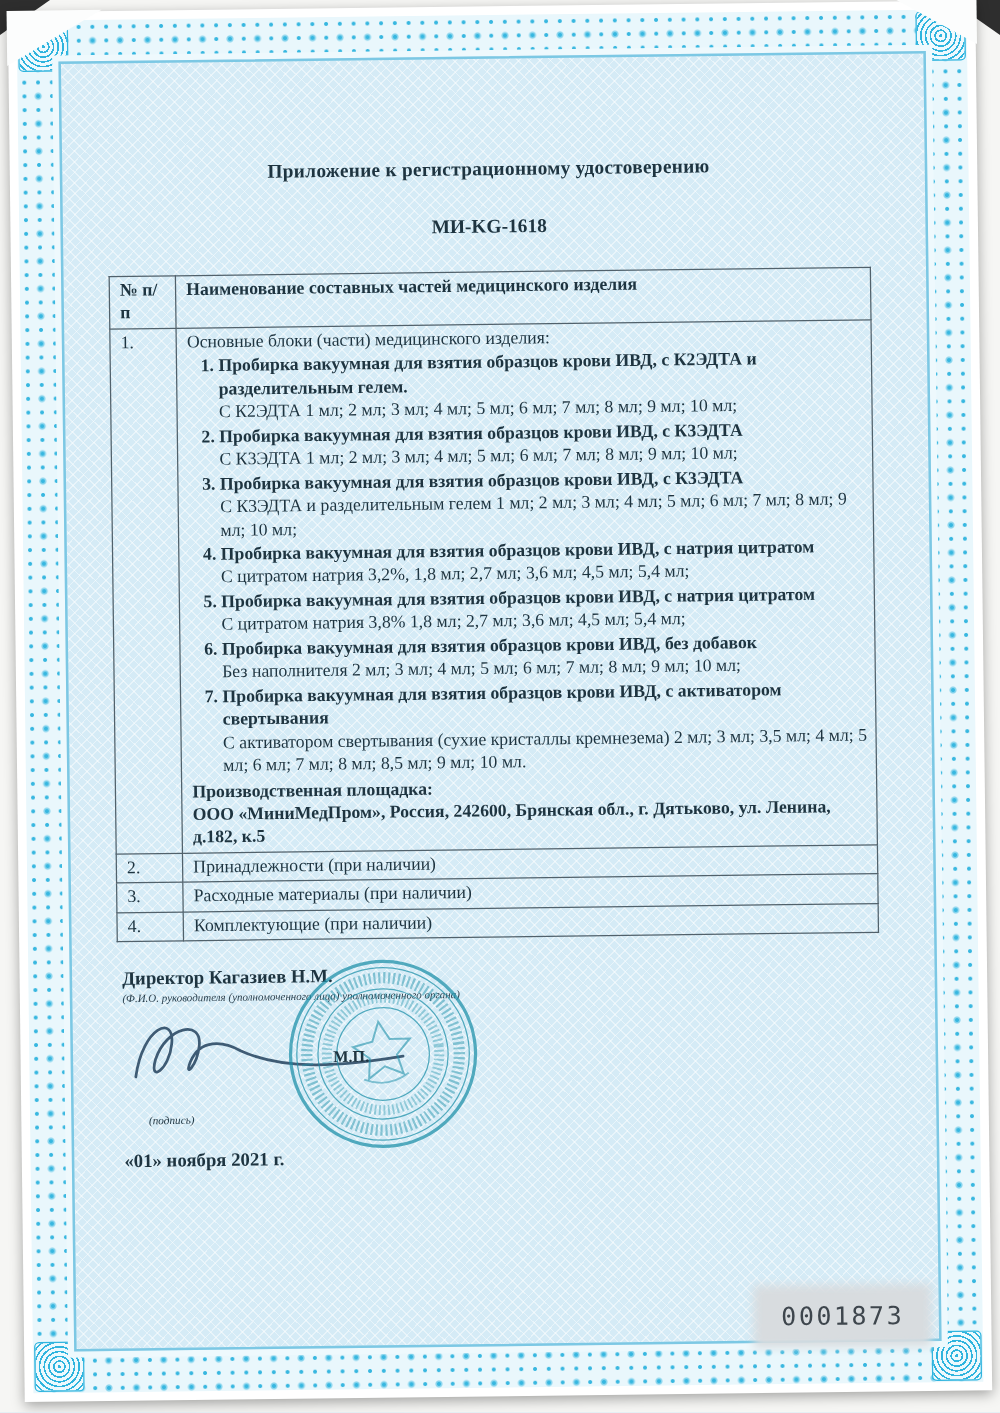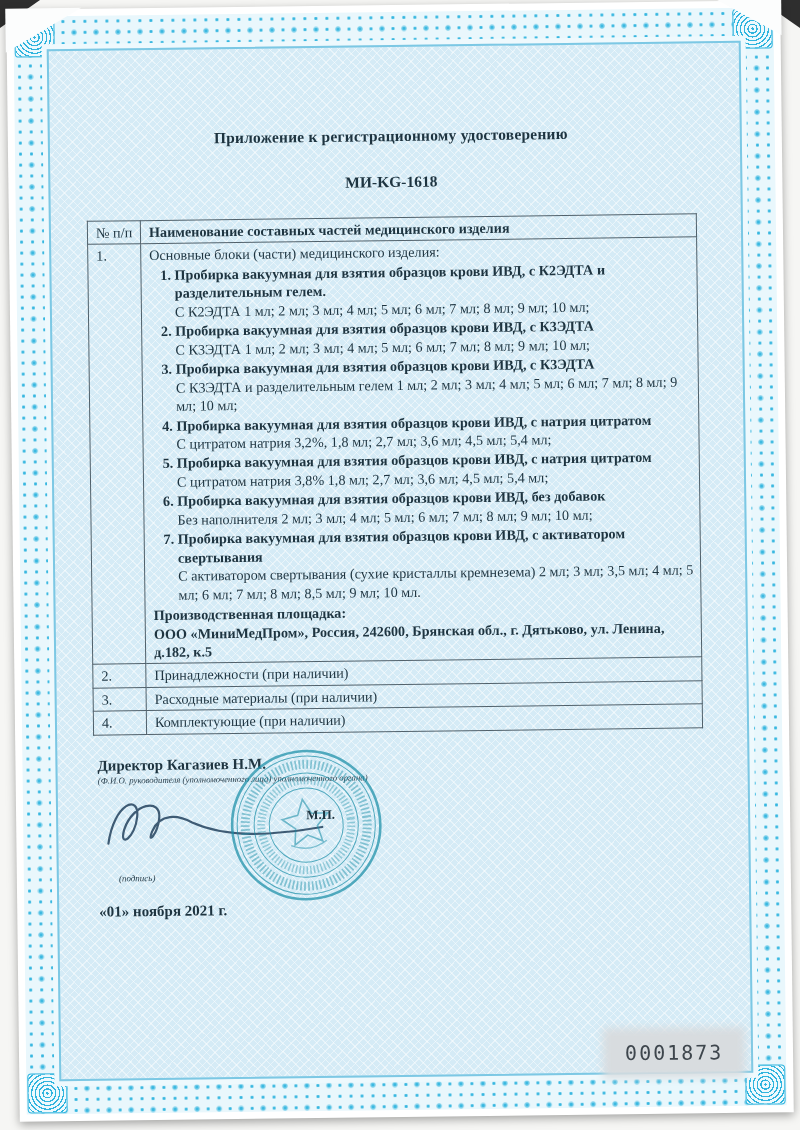--- a/index.html
+++ b/index.html
@@ -57,37 +57,37 @@
     border:2px solid #7cc8e4;
     box-shadow:0 0 0 5px #eef9fd;
   }
   .content { position:absolute; inset:0; padding:46px 44px 0 36px; color:#1e3440; }
 
   .doc-title { text-align:center; font-weight:bold; font-size:15.5px; margin-top:34px; letter-spacing:0.2px; }
   .doc-number { text-align:center; font-weight:bold; font-size:15.5px; margin-top:28px; }
 
   table.comp { width:100%; border-collapse:collapse; margin-top:26px; font-size:14.2px; line-height:1.3; color:#1e3440; }
   table.comp th, table.comp td { border:1.2px solid #51616b; padding:2px 6px 2px 8px; vertical-align:top; text-align:left; }
-  th.col-num { width:38px; text-align:center; font-weight:normal; padding:3px 2px; }
+  th.col-num { width:38px; text-align:center; font-weight:bold; padding:3px 2px; }
   th.col-name { text-align:center; font-weight:bold; padding:6px 10px; }
   td.num-cell { text-align:left; padding-left:9px; }
 
   ol.components { margin:1px 0 2px; padding-left:25px; }
   ol.components li { margin-bottom:1px; }
   ol.components li::marker { font-weight:bold; }
   .item-title { font-weight:bold; }
   .item-detail { font-weight:normal; }
   .bold-line { font-weight:bold; }
 
   .sig-block { margin-top:22px; margin-left:4px; position:relative; }
   .director-line { font-weight:bold; font-size:15px; }
   .director-note { font-size:8.8px; font-style:italic; color:#2a3f4c; margin-top:1px; }
   .sig-area { position:relative; height:116px; }
   .signature-svg { position:absolute; left:-4px; top:0; }
-  .mp-label { position:absolute; left:168px; top:24px; font-size:13px; font-weight:bold;padding-left:40px; }
+  .mp-label { position:absolute; left:168px; top:36px; font-size:13px; font-weight:bold; }
   .sign-note { position:absolute; left:20px; top:88px; font-size:9px; font-style:italic; }
   .stamp { position:absolute; left:130px; top:-36px; width:156px; height:156px; opacity:0.72; transform:rotate(-8deg); }
   .date-line { font-weight:bold; font-size:15px; margin-top:2px; }
 
   .serial {
     position:absolute; right:56px; bottom:44px;
     background:#d8dcdf; color:#3e464d;
     font-family:"DejaVu Sans Mono", monospace;
     font-size:20px; letter-spacing:2px;
     padding:5px 14px;

